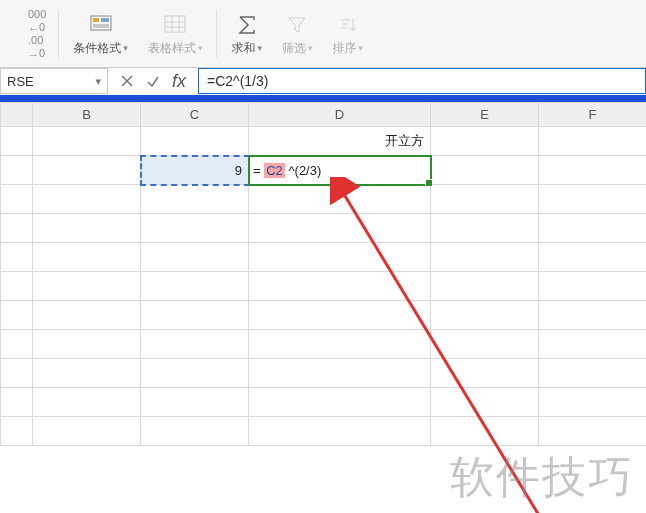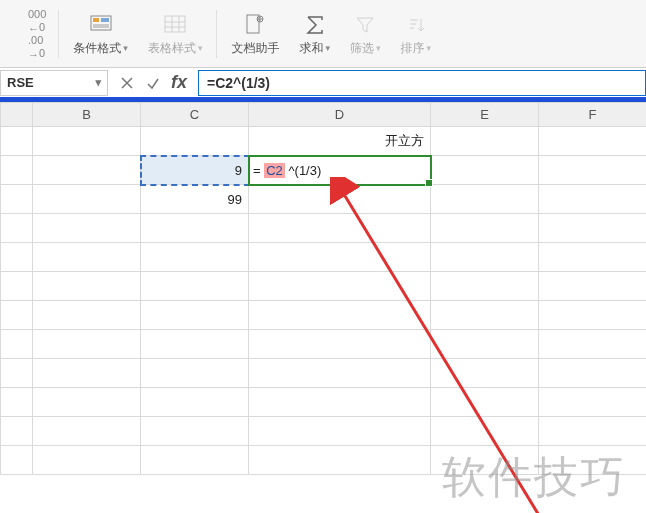--- a/index.html
+++ b/index.html
@@ -60,25 +60,24 @@
   .sep {
     width: 1px;
     background: #e0e0e0;
     height: 48px;
     margin: 6px 4px 0 4px;
   }
   .dimmed { opacity: 0.5; }
   .formula-bar {
     height: 34px;
     display: flex;
-    align-items: center;
-    border-bottom: 5px solid #1d4ed8;
+    align-items: flex-start;
+    border-bottom: 7px solid #1d4ed8;
     background: #fff;
     padding: 0;
-    font-weight: bold;
   }
   .name-box {
     width: 108px;
     height: 26px;
     border: 1px solid #ccc;
     margin: 0 6px 0 0;
     display: flex;
     align-items: center;
     padding: 0 6px;
     font-size: 13px;
@@ -175,21 +174,21 @@
     width: 6px; height: 6px;
     background: #2e8b2e;
     border: 1px solid #fff;
   }
   .arrow {
     position: absolute;
     pointer-events: none;
   }
   .watermark {
     position: absolute;
-    right: 20px;
+    right: 12px;
     bottom: 6px;
     font-size: 44px;
     color: rgba(140,140,140,0.5);
     font-family: "Microsoft YaHei", sans-serif;
     letter-spacing: 2px;
     pointer-events: none;
   }
   .col-border {
     border-bottom: 1.5px solid #888 !important;
   }
@@ -230,33 +229,20 @@
         </svg>
     </div>
     <div class="tool-label">
         <span>表格样式</span>
         <span class="dd">▾</span>
       </div>
   </div>
   <div class="sep"></div>
   <div class="tool-group">
     <div class="tool-icon">
-      <svg width="22" height="24" viewBox="0 0 22 24">
-          <rect x="3" y="2" width="12" height="18" stroke="#888"></rect>
-          <circle cx="16" cy="6" r="3" stroke="#888"></circle>
-          <line x1="16" y1="3" x2="16" y2="9" stroke="#888"></line>
-          <line x1="13" y1="6" x2="19" y2="6" stroke="#888"></line>
-        </svg>
-    </div>
-    <div class="tool-label">
-        <span>文档助手</span>
-      </div>
-  </div>
-  <div class="tool-group">
-    <div class="tool-icon">
       <svg width="20" height="22" viewBox="0 0 20 22">
           <path d="M3 3 L17 3 L17 6 M3 3 L11 11 L3 19 L17 19 L17 16" stroke="#666" stroke-width="1.5" fill="none"></path>
         </svg>
     </div>
     <div class="tool-label">
         <span>求和</span>
         <span class="dd">▾</span>
       </div>
   </div>
   <div class="tool-group dimmed">
@@ -335,31 +321,23 @@
           <td></td>
         <td class="text-left">开立方</td>
         <td></td>
           <td></td>
         </tr>
       <tr>
           <td></td>
           <td></td>
         <td class="ref-cell">9</td>
         <td class="editing-cell">
-          <span class="eq">= </span><span class="ref">C2</span><span> ^(1/3)</span>
+          <span class="eq">= </span><span class="ref">C2</span><span> ^(2/3)</span>
         </td>
         <td></td>
-          <td></td>
-        </tr>
-      <tr>
-          <td></td>
-          <td></td>
-        <td>99</td>
-        <td></td>
-          <td></td>
           <td></td>
         </tr>
       <tr>
           <td></td>
           <td></td>
           <td></td>
           <td></td>
           <td></td>
           <td></td>
         </tr>

